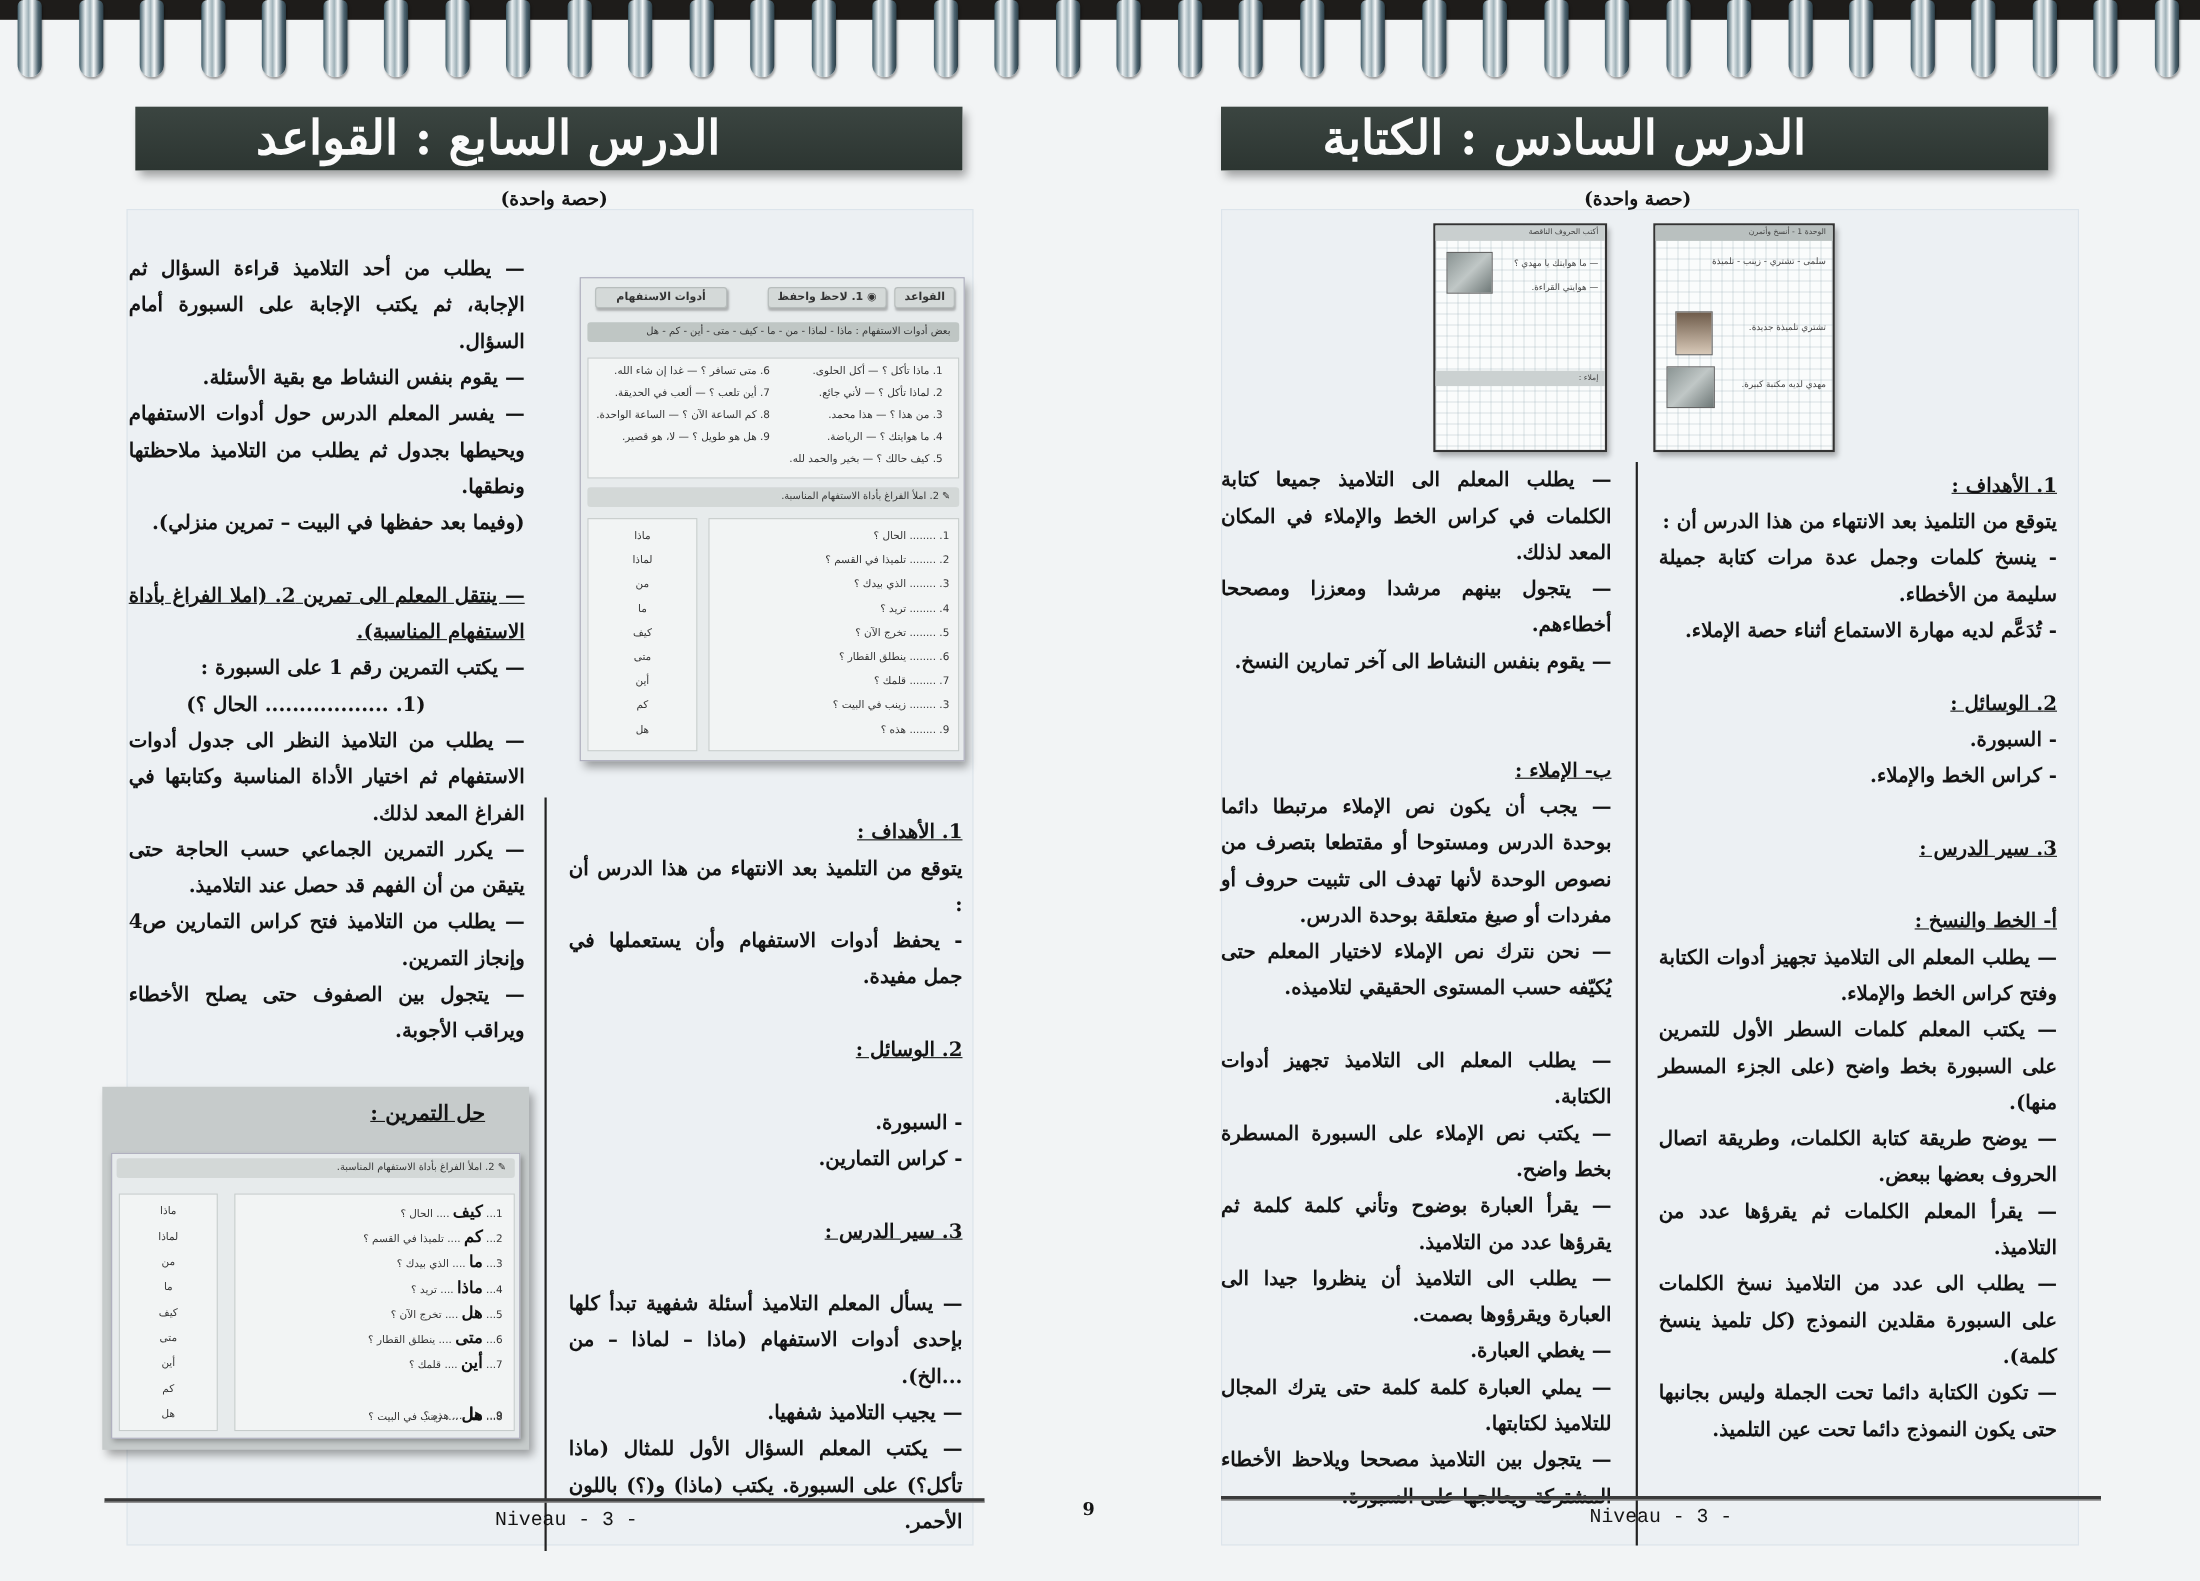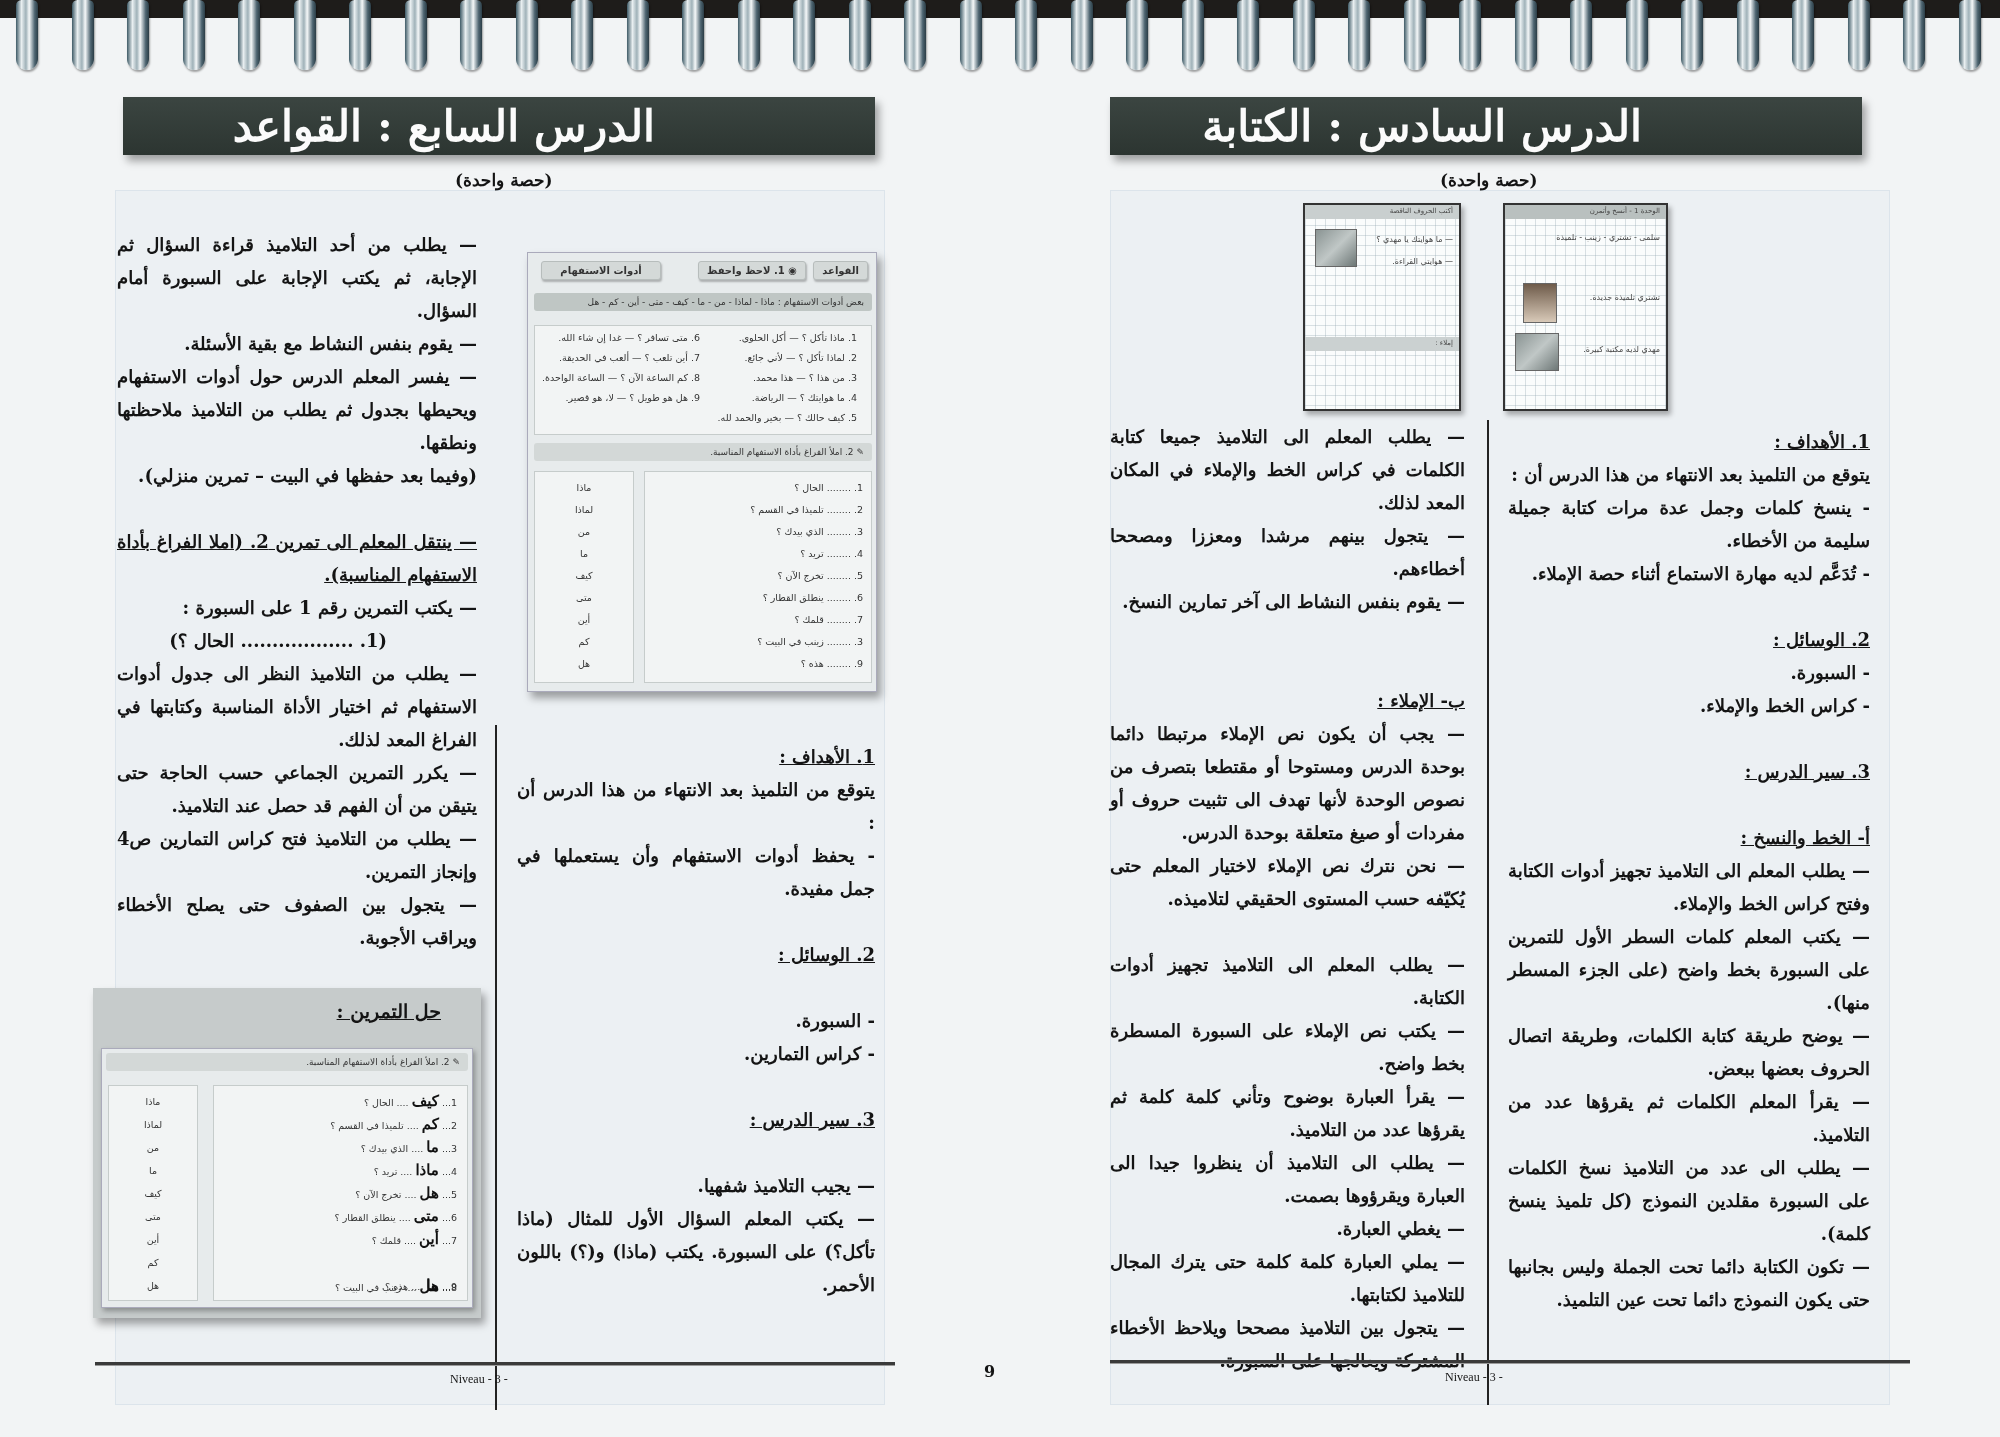--- a/index.html
+++ b/index.html
@@ -56,21 +56,21 @@
   .col .gap { height: 33px; }
   .col .h { text-decoration: underline; }
   .divider-v {
     position: absolute; width: 2px; background: #222;
   }
   .footer-line {
     position: absolute; height: 4px; background: #3a3a3a;
     border-bottom: 1px solid #9a9a9a;
   }
   .footer-text {
-    position: absolute; font-size: 12px; font-family: Liberation Serif, serif;
+    position: absolute; font-size: 18px; font-family: Liberation Mono, monospace;
   }
   .page-num {
     position: absolute; font-size: 16px; font-weight: bold;
   }
 
   
   .figure {
     position: absolute; background: #e7ebec; border: 1px solid #aab;
     box-shadow: 4px 6px 8px rgba(0,0,0,0.35);
     direction: rtl; font-family: "DejaVu Sans", sans-serif; font-size: 10px; color:#333;
@@ -224,20 +224,21 @@
     <p>يتوقع من التلميذ بعد الانتهاء من هذا الدرس أن :</p>
     <p>- يحفظ أدوات الاستفهام وأن يستعملها في جمل مفيدة.</p>
     <div class="gap"></div>
     <p class="h">2. الوسائل :</p>
     <div class="gap"></div>
     <p>- السبورة.</p>
     <p>- كراس التمارين.</p>
     <div class="gap"></div>
     <p class="h">3. سير الدرس :</p>
     <div class="gap"></div>
+    <p>— يسأل المعلم التلاميذ أسئلة شفهية تبدأ كلها بإحدى أدوات الاستفهام (ماذا – لماذا – من ...الخ).</p>
     <p>— يجيب التلاميذ شفهيا.</p>
     <p>— يكتب المعلم السؤال الأول للمثال (ماذا تأكل؟) على السبورة. يكتب (ماذا) و(؟) باللون الأحمر.</p>
   </div>
 
   <div class="divider-v" style="left:400px;top:645px;height:685px;"></div>
 
   <div class="col" style="left:22px;top:148px;width:360px;">
     <p>— يطلب من أحد التلاميذ قراءة السؤال ثم الإجابة، ثم يكتب الإجابة على السبورة أمام السؤال.</p>
     <p>— يقوم بنفس النشاط مع بقية الأسئلة.</p>
     <p>— يفسر المعلم الدرس حول أدوات الاستفهام ويحيطها بجدول ثم يطلب من التلاميذ ملاحظتها ونطقها.</p>

